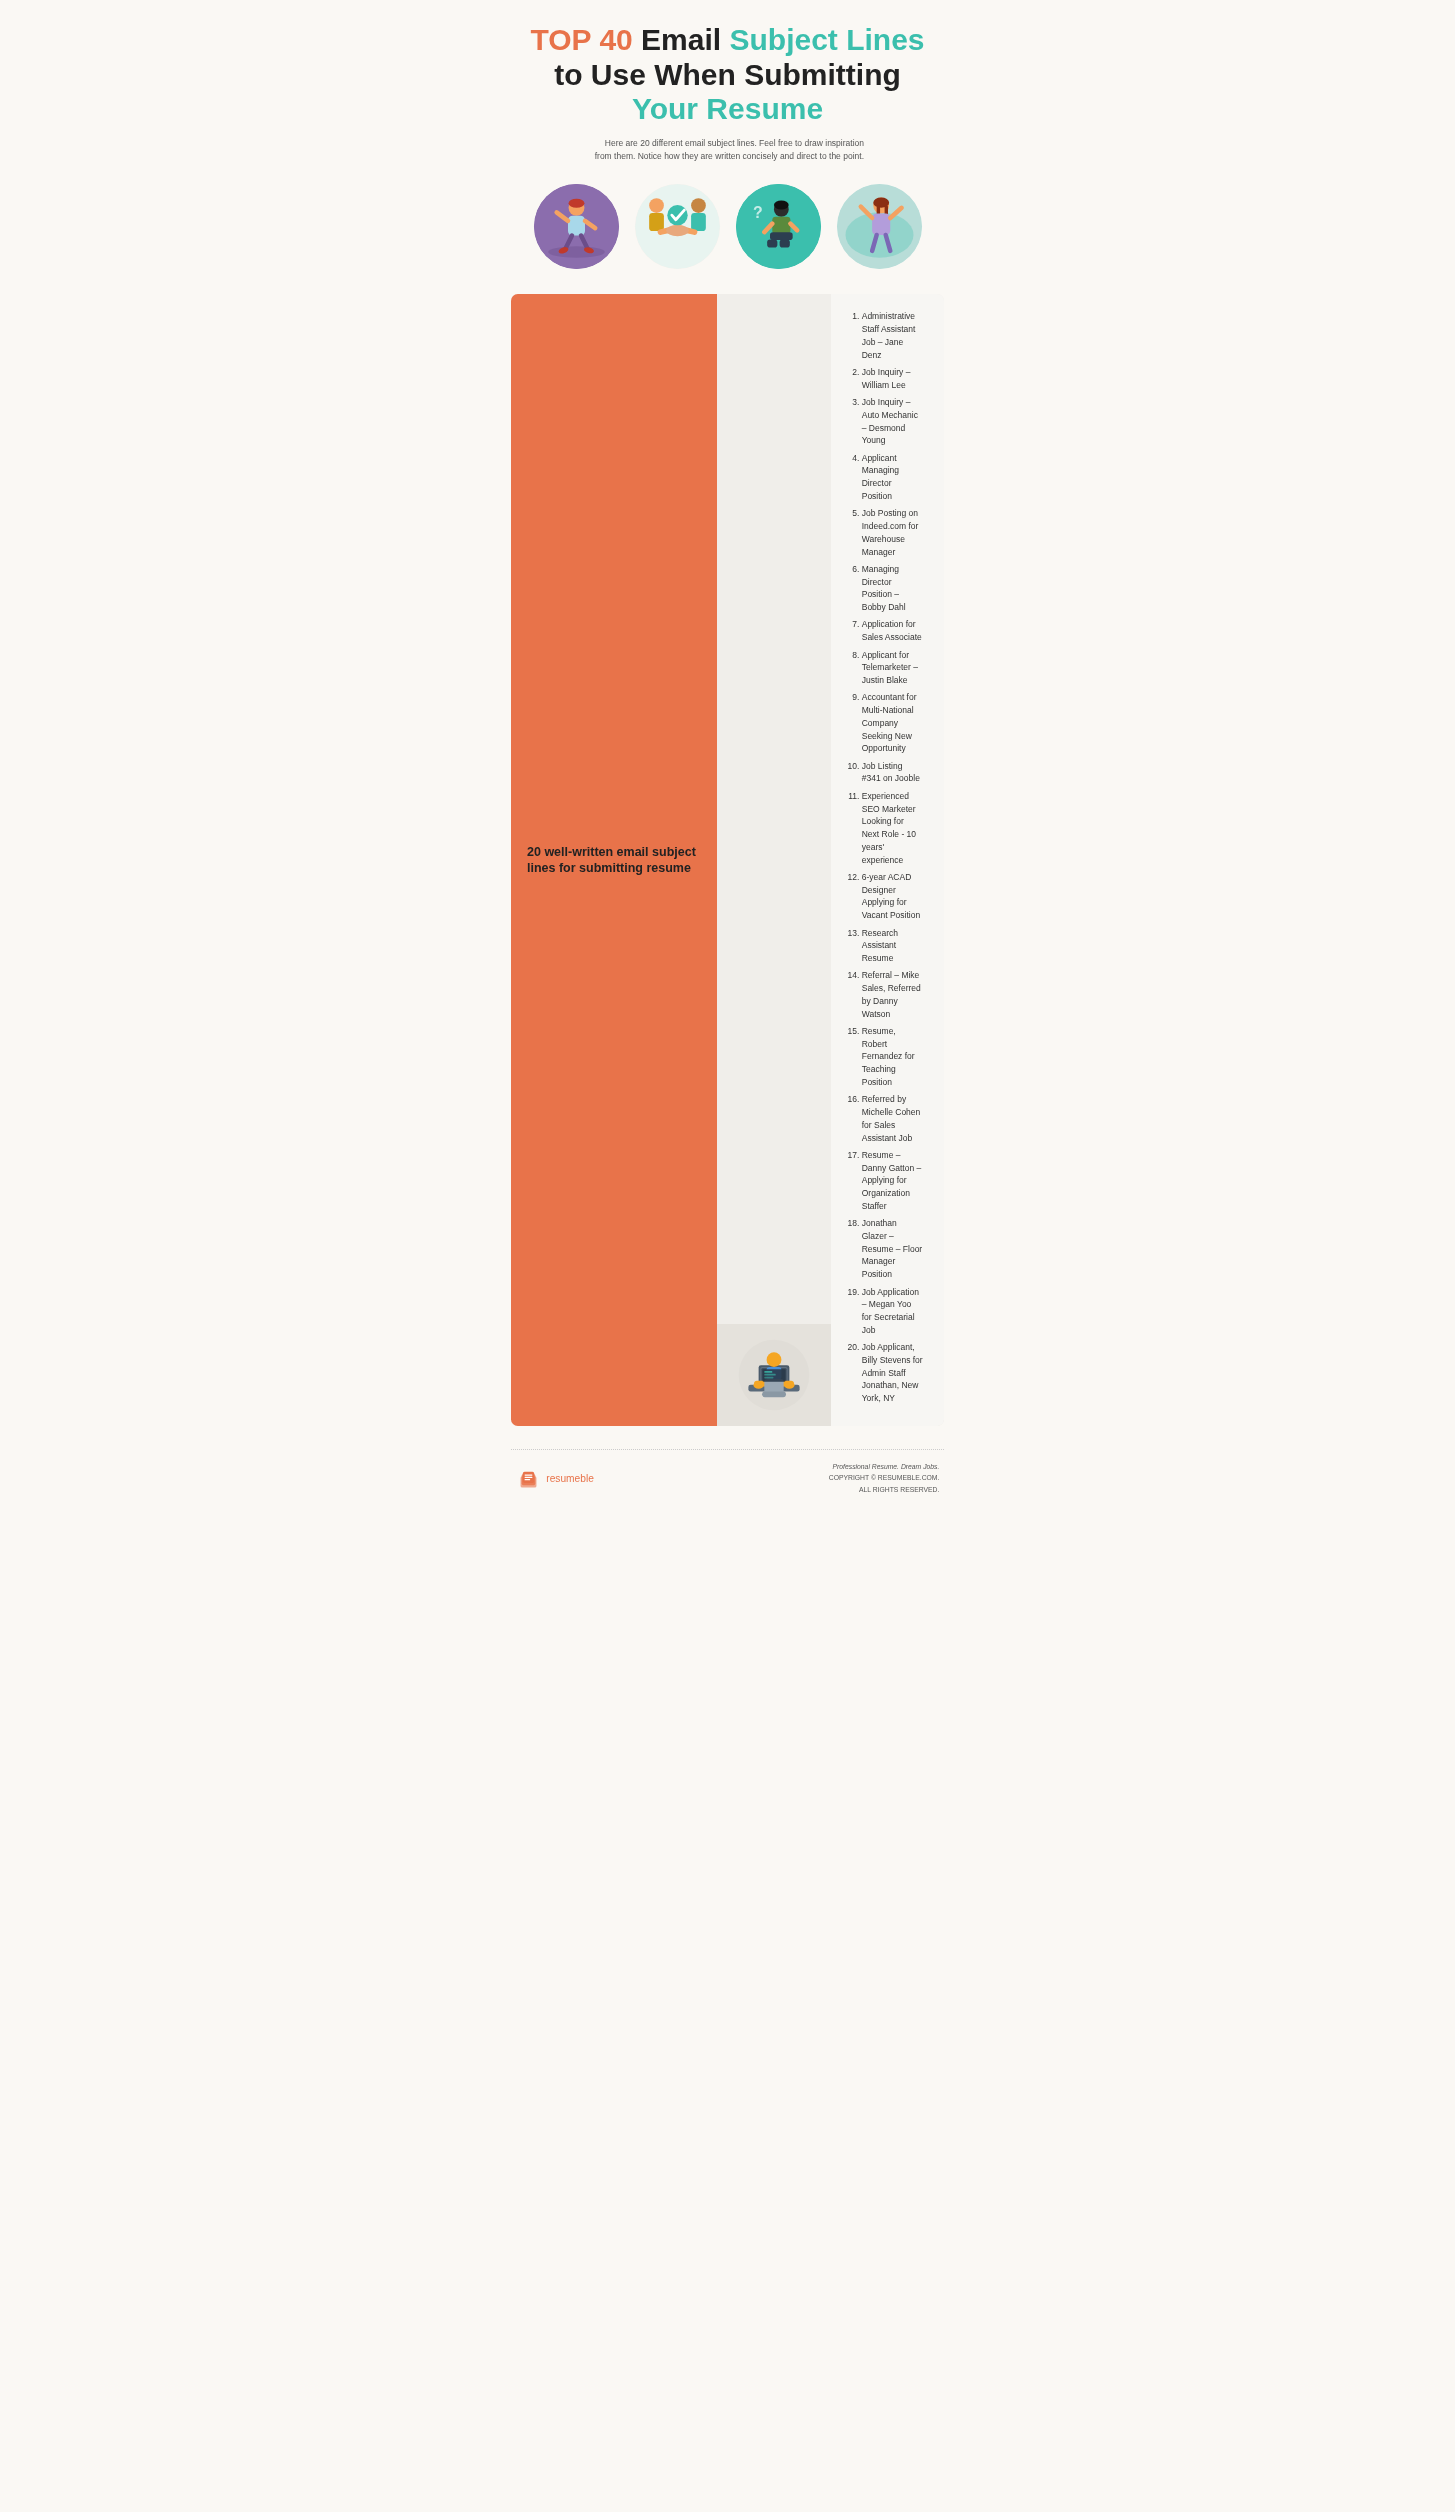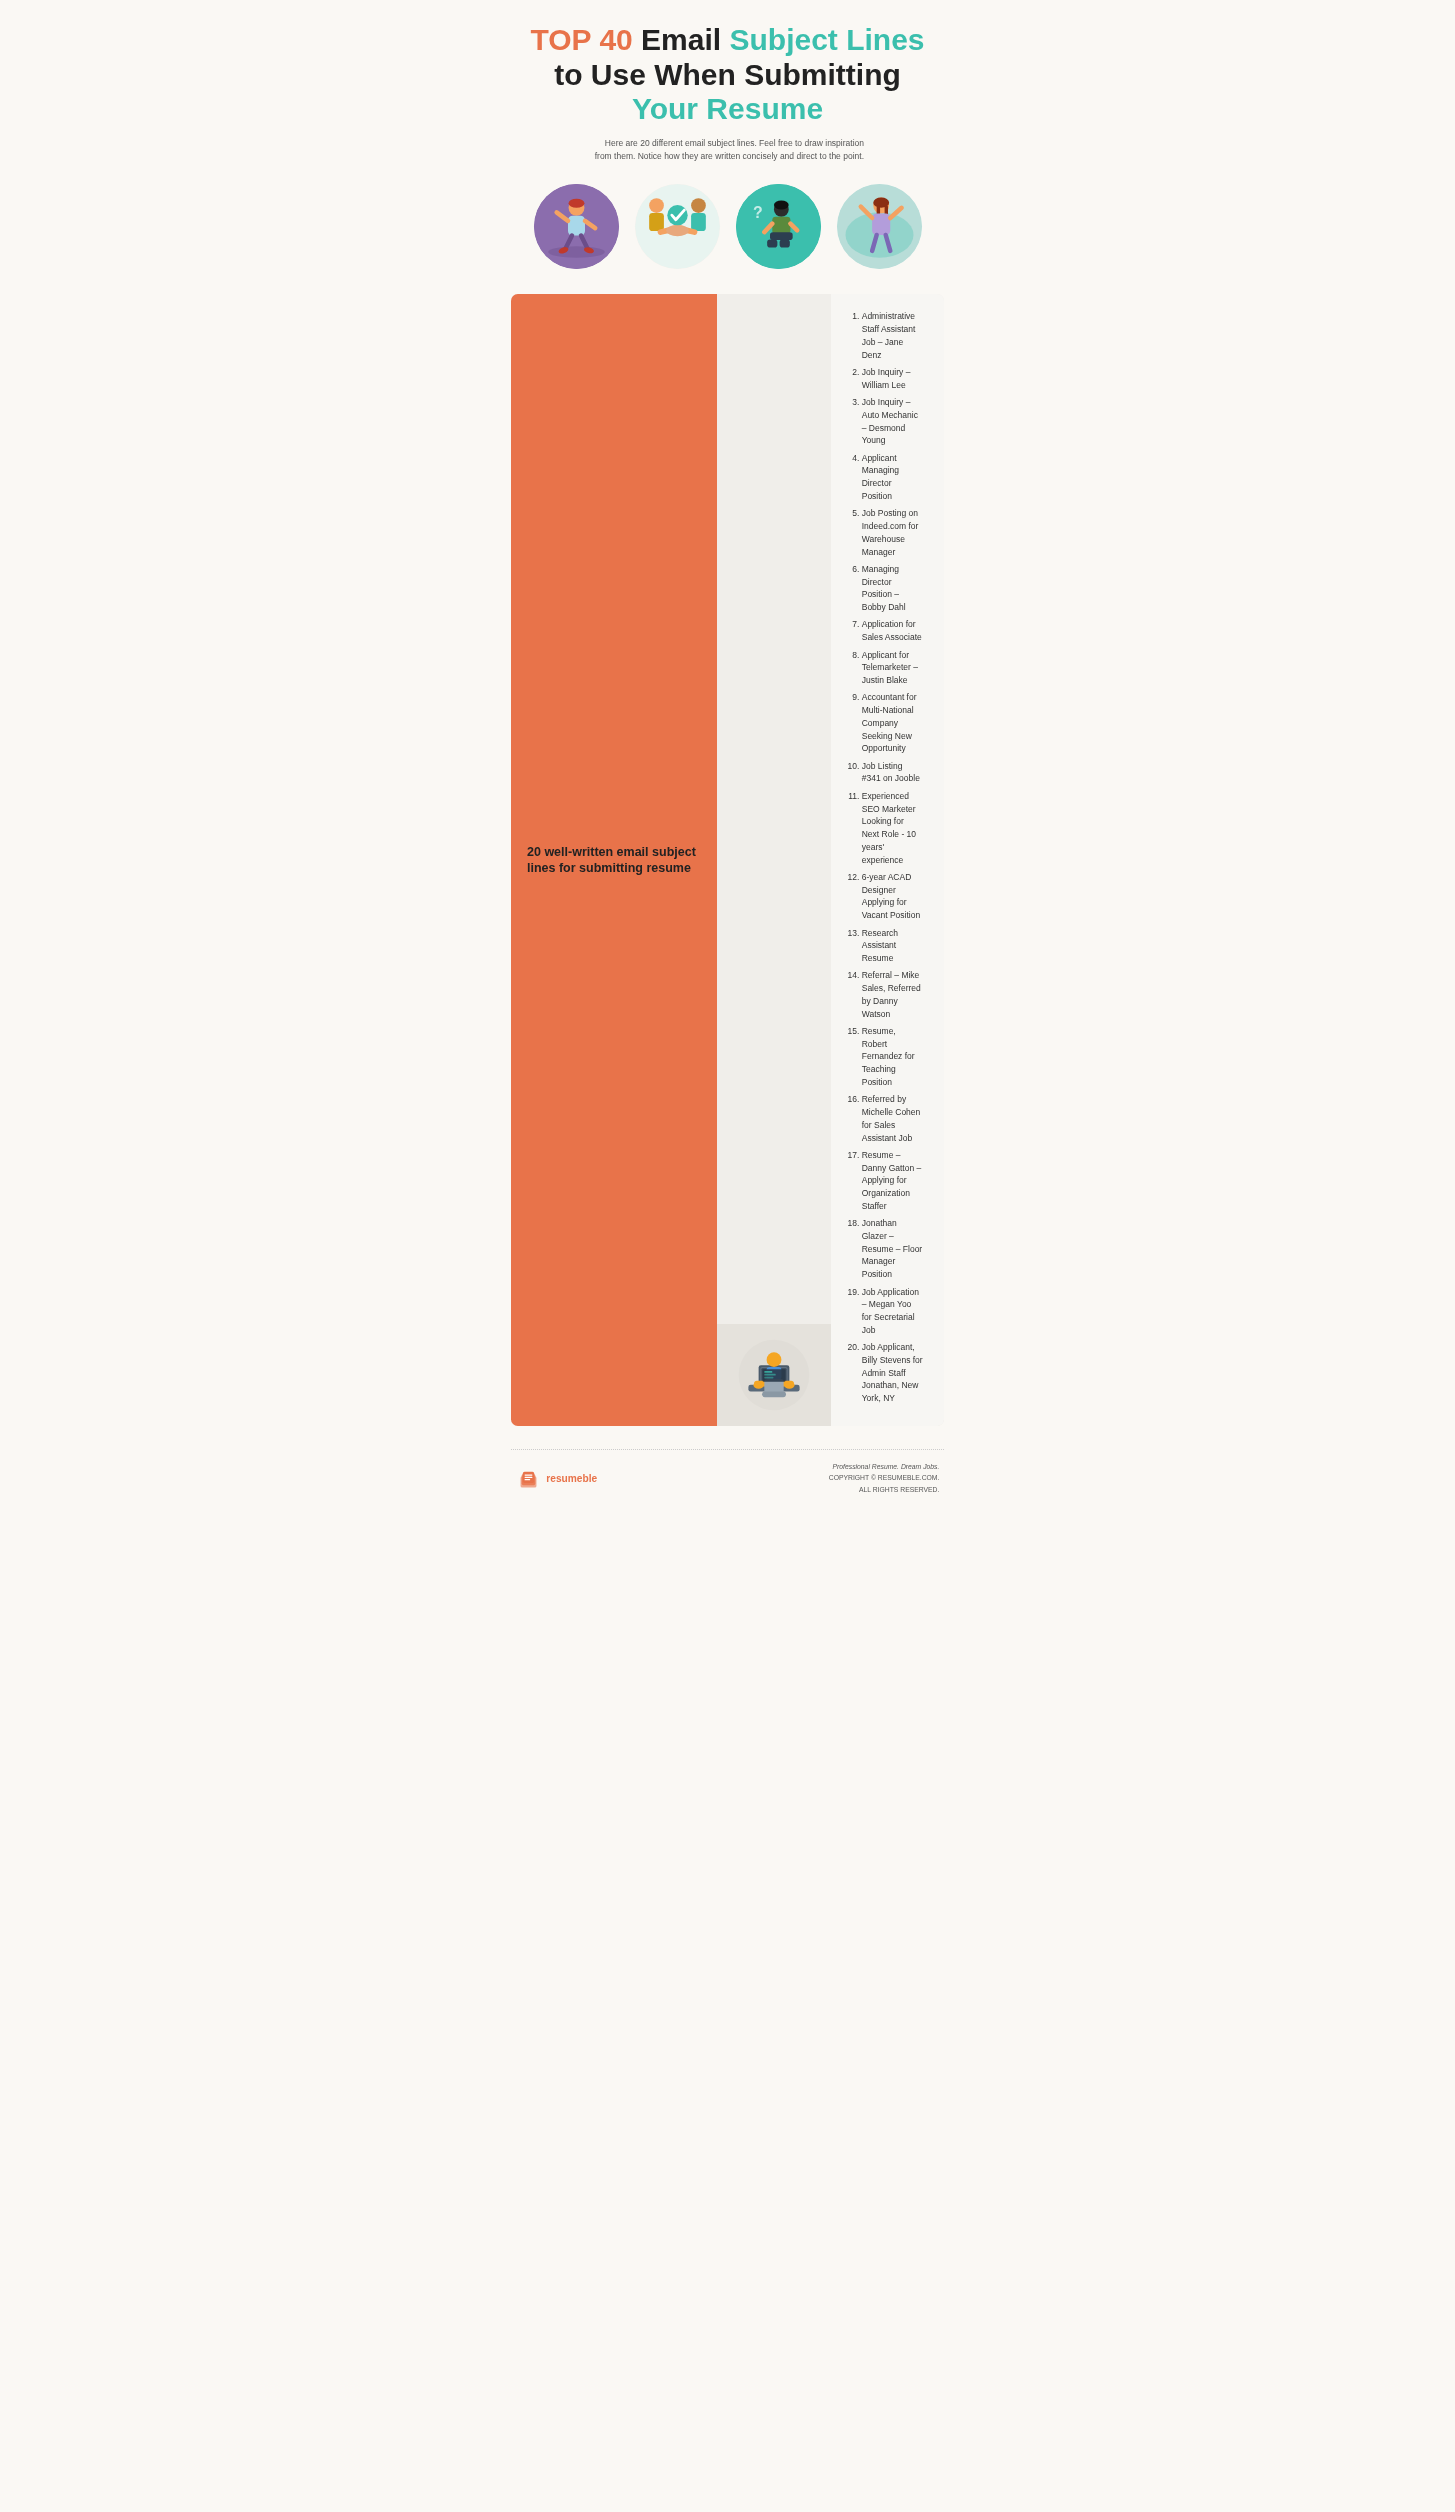--- a/index.html
+++ b/index.html
@@ -156,21 +156,21 @@
       gap: 5.7px;
     }
 
     .logo-icon {
       width: 25px;
       height: 25px;
     }
 
     .logo-text {
       font-size: 10.2px;
-      font-weight: 700;
+      font-weight: 400;
       color: #e8734a;
     }
 
     .footer-right {
       text-align: right;
       font-size: 6.8px;
       color: #555;
       line-height: 1.7;
     }
 

